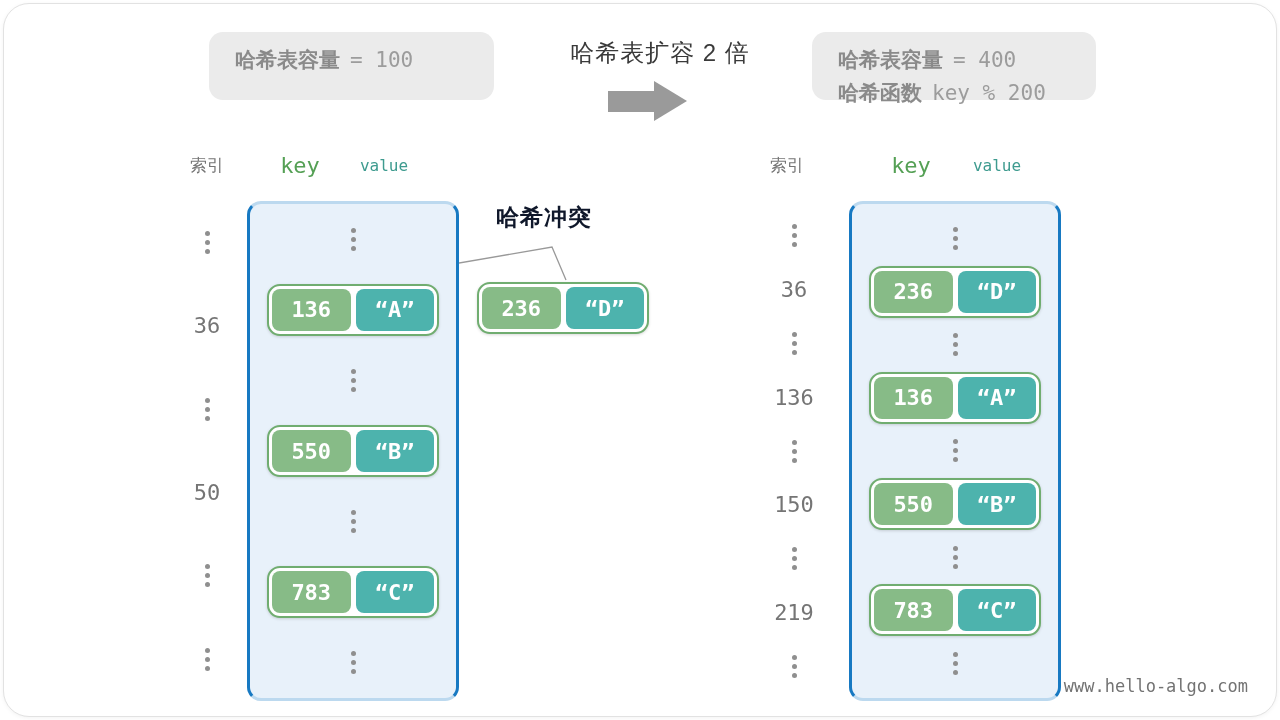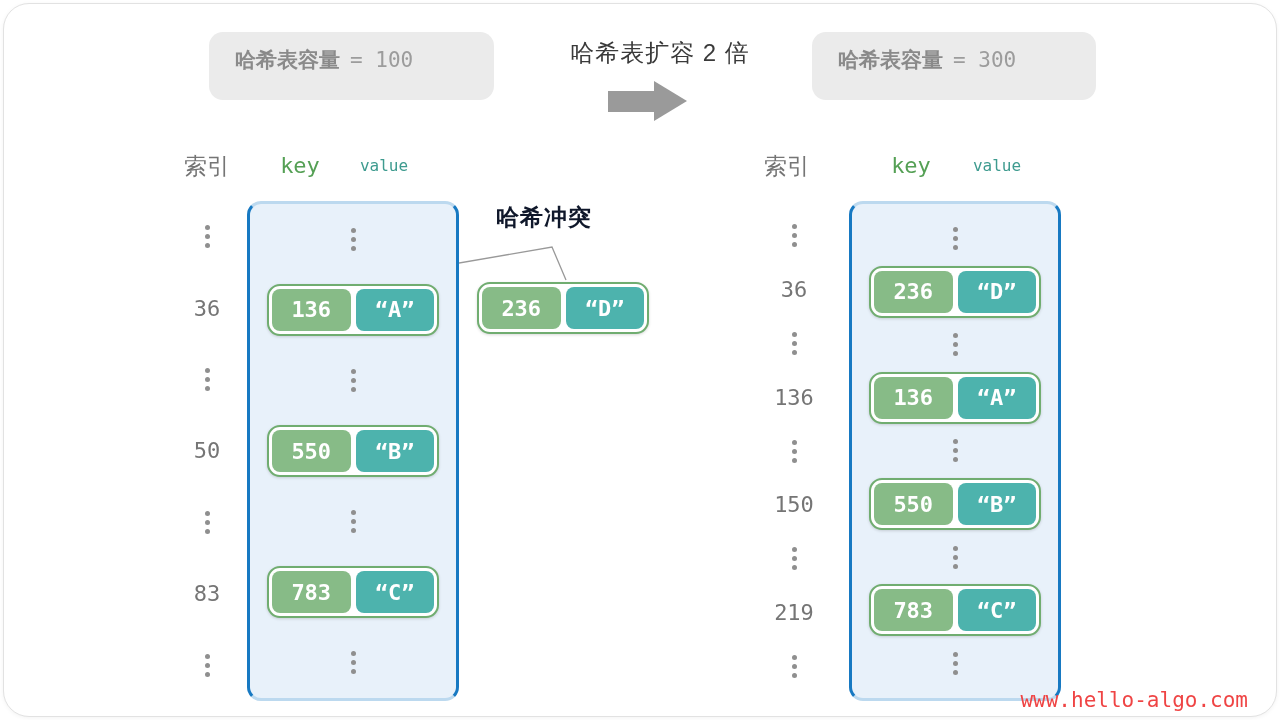--- a/index.html
+++ b/index.html
@@ -20,21 +20,21 @@
   .title{position:absolute;left:490px;top:33px;width:300px;text-align:center;
          font-size:24px;font-weight:normal;color:#3A3A3A;letter-spacing:1px;margin-left:16px;}
 
   .arrow-shaft{position:absolute;left:604px;top:87px;width:46px;height:21px;background:#9A9A9A;}
   .arrow-head{position:absolute;left:650px;top:77px;width:0;height:0;
               border-top:20px solid transparent;border-bottom:20px solid transparent;
               border-left:33px solid #9A9A9A;}
 
   
   .hdr{position:absolute;top:149px;height:26px;line-height:26px;text-align:center;}
-  .hdr-cjk{font-size:23px;color:#757575;}
+  .hdr-cjk{font-size:17px;color:#757575;}
   .hdr-key{font-family:"DejaVu Sans Mono",monospace;font-size:22px;color:#55A055;}
   .hdr-val{font-family:"DejaVu Sans Mono",monospace;font-size:16px;color:#3E9B8F;}
 
   
   .tbl{position:absolute;top:197px;height:500px;width:212px;box-sizing:border-box;
        background:#E8F1FA;border:3px solid #1779C2;border-top-color:#BCD9EF;border-bottom-color:#BCD9EF;
        border-radius:14px;display:flex;flex-direction:column;}
   .tbl.before{left:243px;}
   .tbl.after{left:845px;padding:8px 0;}
   .idxcol{position:absolute;top:197px;height:500px;width:60px;display:flex;flex-direction:column;}
@@ -55,42 +55,45 @@
         font-family:"DejaVu Sans Mono",monospace;font-size:22px;font-weight:bold;}
   .pair .k{background:#87BB87;}
   .pair .v{background:#4DB3AD;}
   .ext-pair{position:absolute;left:473px;top:278px;}
 
   
   .collision{position:absolute;left:492px;top:198px;font-size:23px;font-weight:bold;color:#0f172a;
              letter-spacing:1px;}
   .overlay{position:absolute;left:0;top:0;pointer-events:none;}
 
-  .watermark{position:absolute;right:28px;bottom:4px;font-family:"DejaVu Sans Mono",monospace;
-             font-size:21px;color:#ef4444;}
+  .watermark{position:absolute;right:28px;bottom:20px;font-family:"DejaVu Sans Mono",monospace;
+             font-size:17px;color:#737373;}
 </style>
 </head>
 <body>
 
 <div class="canvas">
   <div class="card">
 
     <div class="graybox before">
       <div class="gb-line">
         <span class="gb-cjk">哈希表容量</span><span class="gb-code">= 100</span>
       </div>
     </div>
 
     <div class="title">哈希表扩容 2 倍</div>
     <div class="arrow-shaft"></div>
     <div class="arrow-head"></div>
 
     <div class="graybox after">
       <div class="gb-line">
-        <span class="gb-cjk">哈希表容量</span><span class="gb-code">= 300</span>
+        <span class="gb-cjk">哈希表容量</span><span class="gb-code">= 400</span>
+      </div>
+      <div class="gb-line">
+        <span class="gb-cjk">哈希函数</span><span class="gb-code">key % 200</span>
       </div>
     </div>
 
     <div class="collision">哈希冲突</div>
     <svg class="overlay" width="1280" height="720">
       <polyline points="356,276 548,243 562,276" fill="none" stroke="#999999" stroke-width="1.3"></polyline>
     </svg>
 
     <div class="hdr hdr-cjk" style="left:173px;width:60px;">索引</div>
     <div class="hdr hdr-key" style="left:266px;width:60px;">key</div>
@@ -118,23 +121,20 @@
           <span class="idx-txt">50</span>
         </div>
       <div class="row">
           <div class="dots">
             <i></i>
             <i></i>
             <i></i>
           </div>
         </div>
       <div class="row">
-          <span class="idx-txt">83</span>
-        </div>
-      <div class="row">
           <div class="dots">
             <i></i>
             <i></i>
             <i></i>
           </div>
         </div>
     </div>
 
     <div class="tbl before">
       <div class="row">

